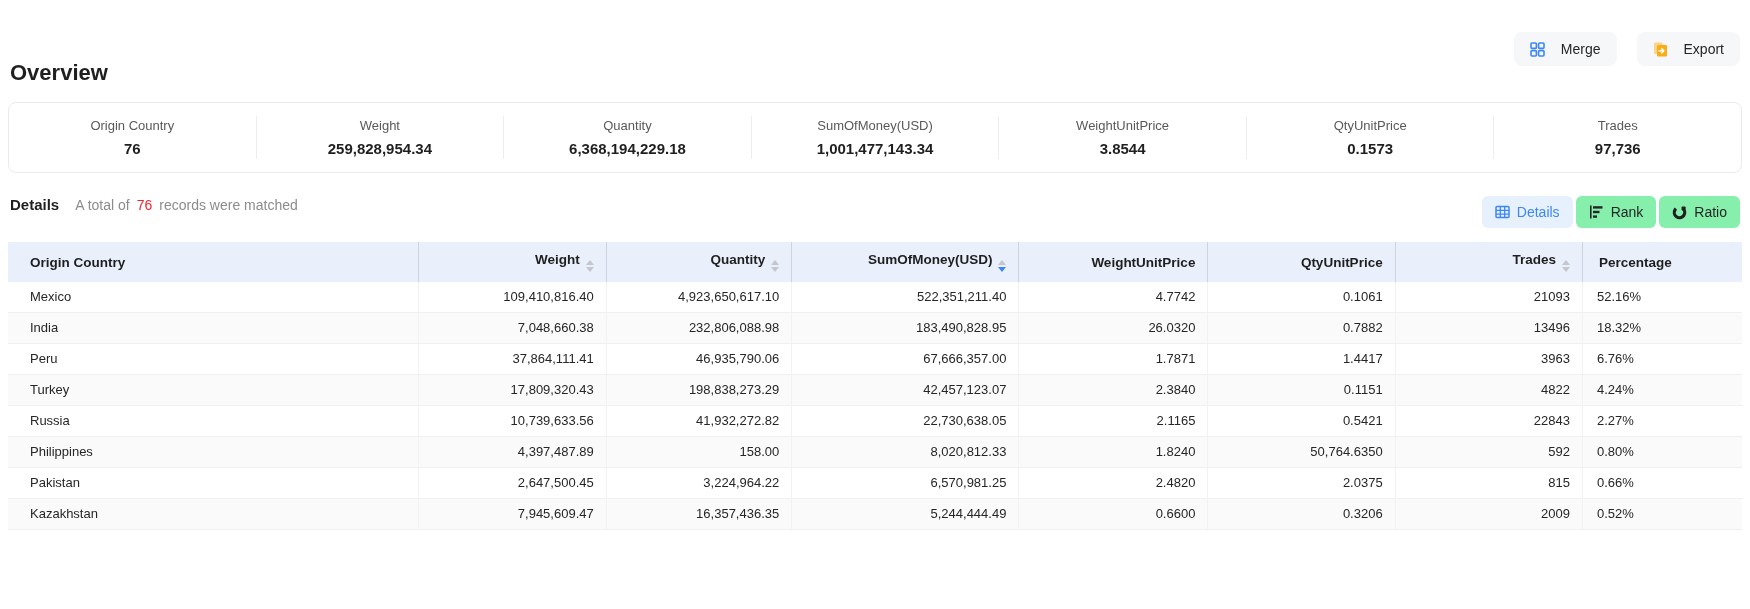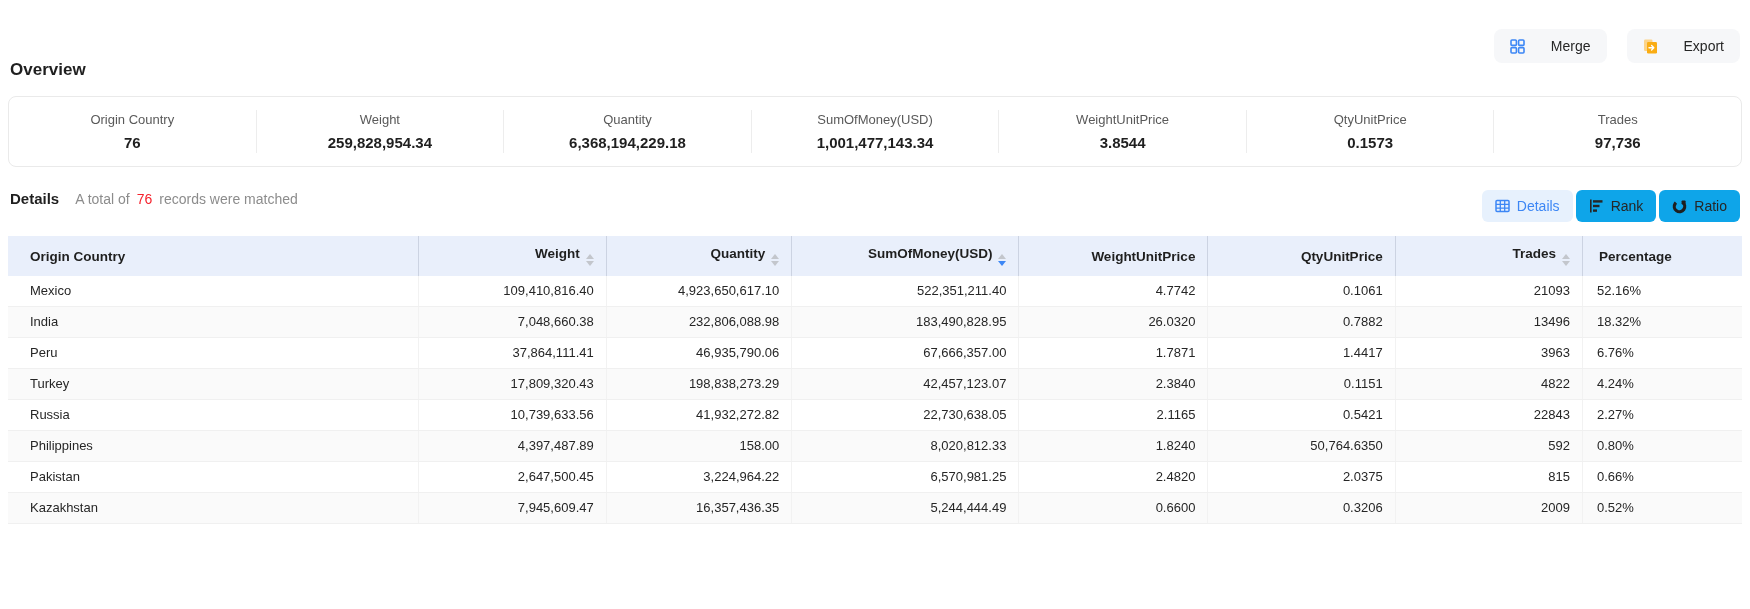--- a/index.html
+++ b/index.html
@@ -6,24 +6,24 @@
   html, body { background: #fff; }
   body {
     width: 1750px; height: 609px;
     font-family: "Liberation Sans", "DejaVu Sans", sans-serif;
     color: #262626; overflow: hidden;
   }
   .page { padding: 12px 8px 0 8px; }
 
   
   .top-bar { display: flex; align-items: center; justify-content: space-between; padding: 0 2px; }
-  .page-title { font-size: 17px; font-weight: bold; color: #1f1f1f; margin-top: 48px; }
+  .page-title { font-size: 22px; font-weight: bold; color: #1f1f1f; margin-top: 48px; }
   .top-actions { display: flex; gap: 20px; }
   .btn {
-    display: inline-flex; align-items: center; gap: 26px;
+    display: inline-flex; align-items: center; gap: 16px;
     background: #f6f7f9; border: none; border-radius: 8px;
     padding: 9px 16px; font-size: 14px; color: #262626; cursor: pointer;
     font-family: inherit;
   }
   .btn svg { display: block; }
 
   
   .overview-card {
     margin-top: 16px; border: 1px solid #eaeaea; border-radius: 8px;
     display: flex; align-items: stretch; padding: 13px 0; background: #fff;
@@ -35,21 +35,21 @@
 
   
   .details-bar { margin-top: 23px; display: flex; align-items: flex-start; justify-content: space-between; padding: 0 2px; }
   .details-left { display: flex; align-items: center; gap: 16px; }
   .details-title { font-size: 15px; font-weight: bold; color: #1f1f1f; }
   .matched { font-size: 14px; color: #8c8c8c; }
   .matched .count { color: #f5222d; margin: 0 7px; }
   .view-switch { display: flex; gap: 3px; }
   .tab {
     display: inline-flex; align-items: center; gap: 7px;
-    background: #0ea5e9; border: none; border-radius: 6px;
+    background: #86efac; border: none; border-radius: 6px;
     padding: 8px 13px; font-size: 14px; color: #262626; cursor: pointer;
     font-family: inherit;
   }
   .tab.active { background: #e7f1fd; color: #3d87f5; }
   .tab svg { display: block; }
 
   
   table { width: 100%; border-collapse: collapse; margin-top: 14px; table-layout: fixed; }
   thead th {
     background: #e9effb; font-size: 13.5px; font-weight: bold; color: #1f1f1f;

